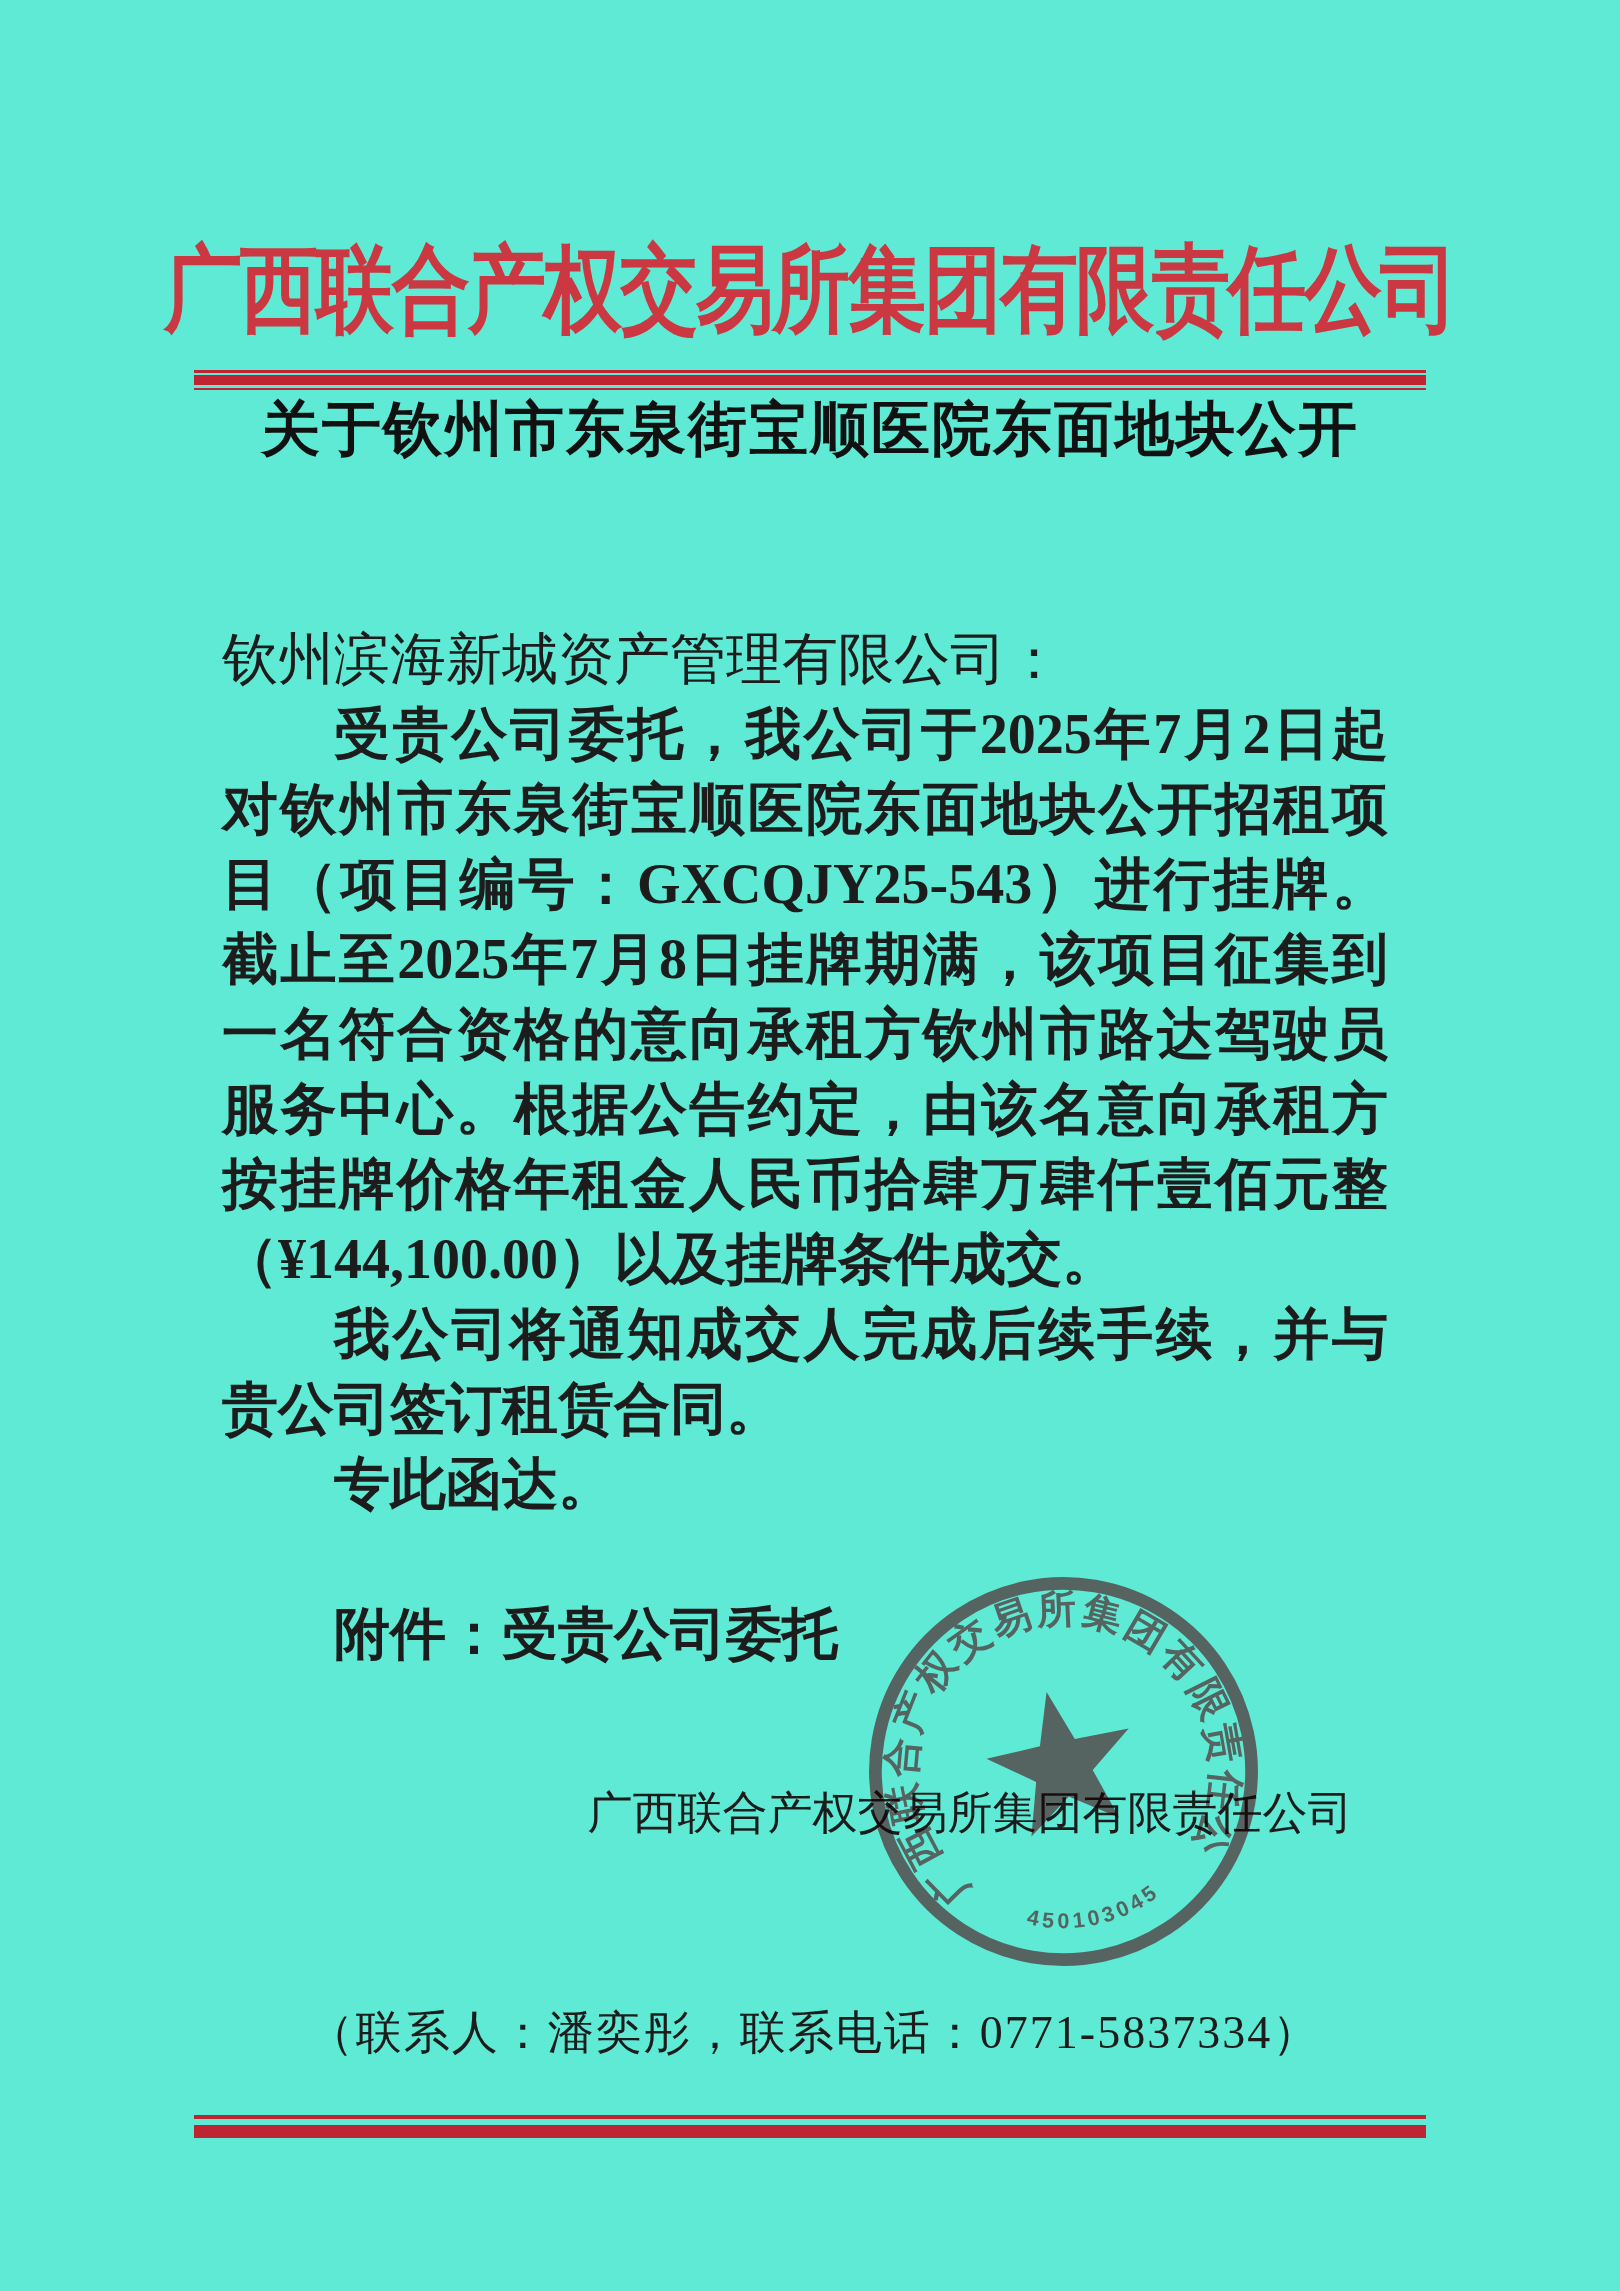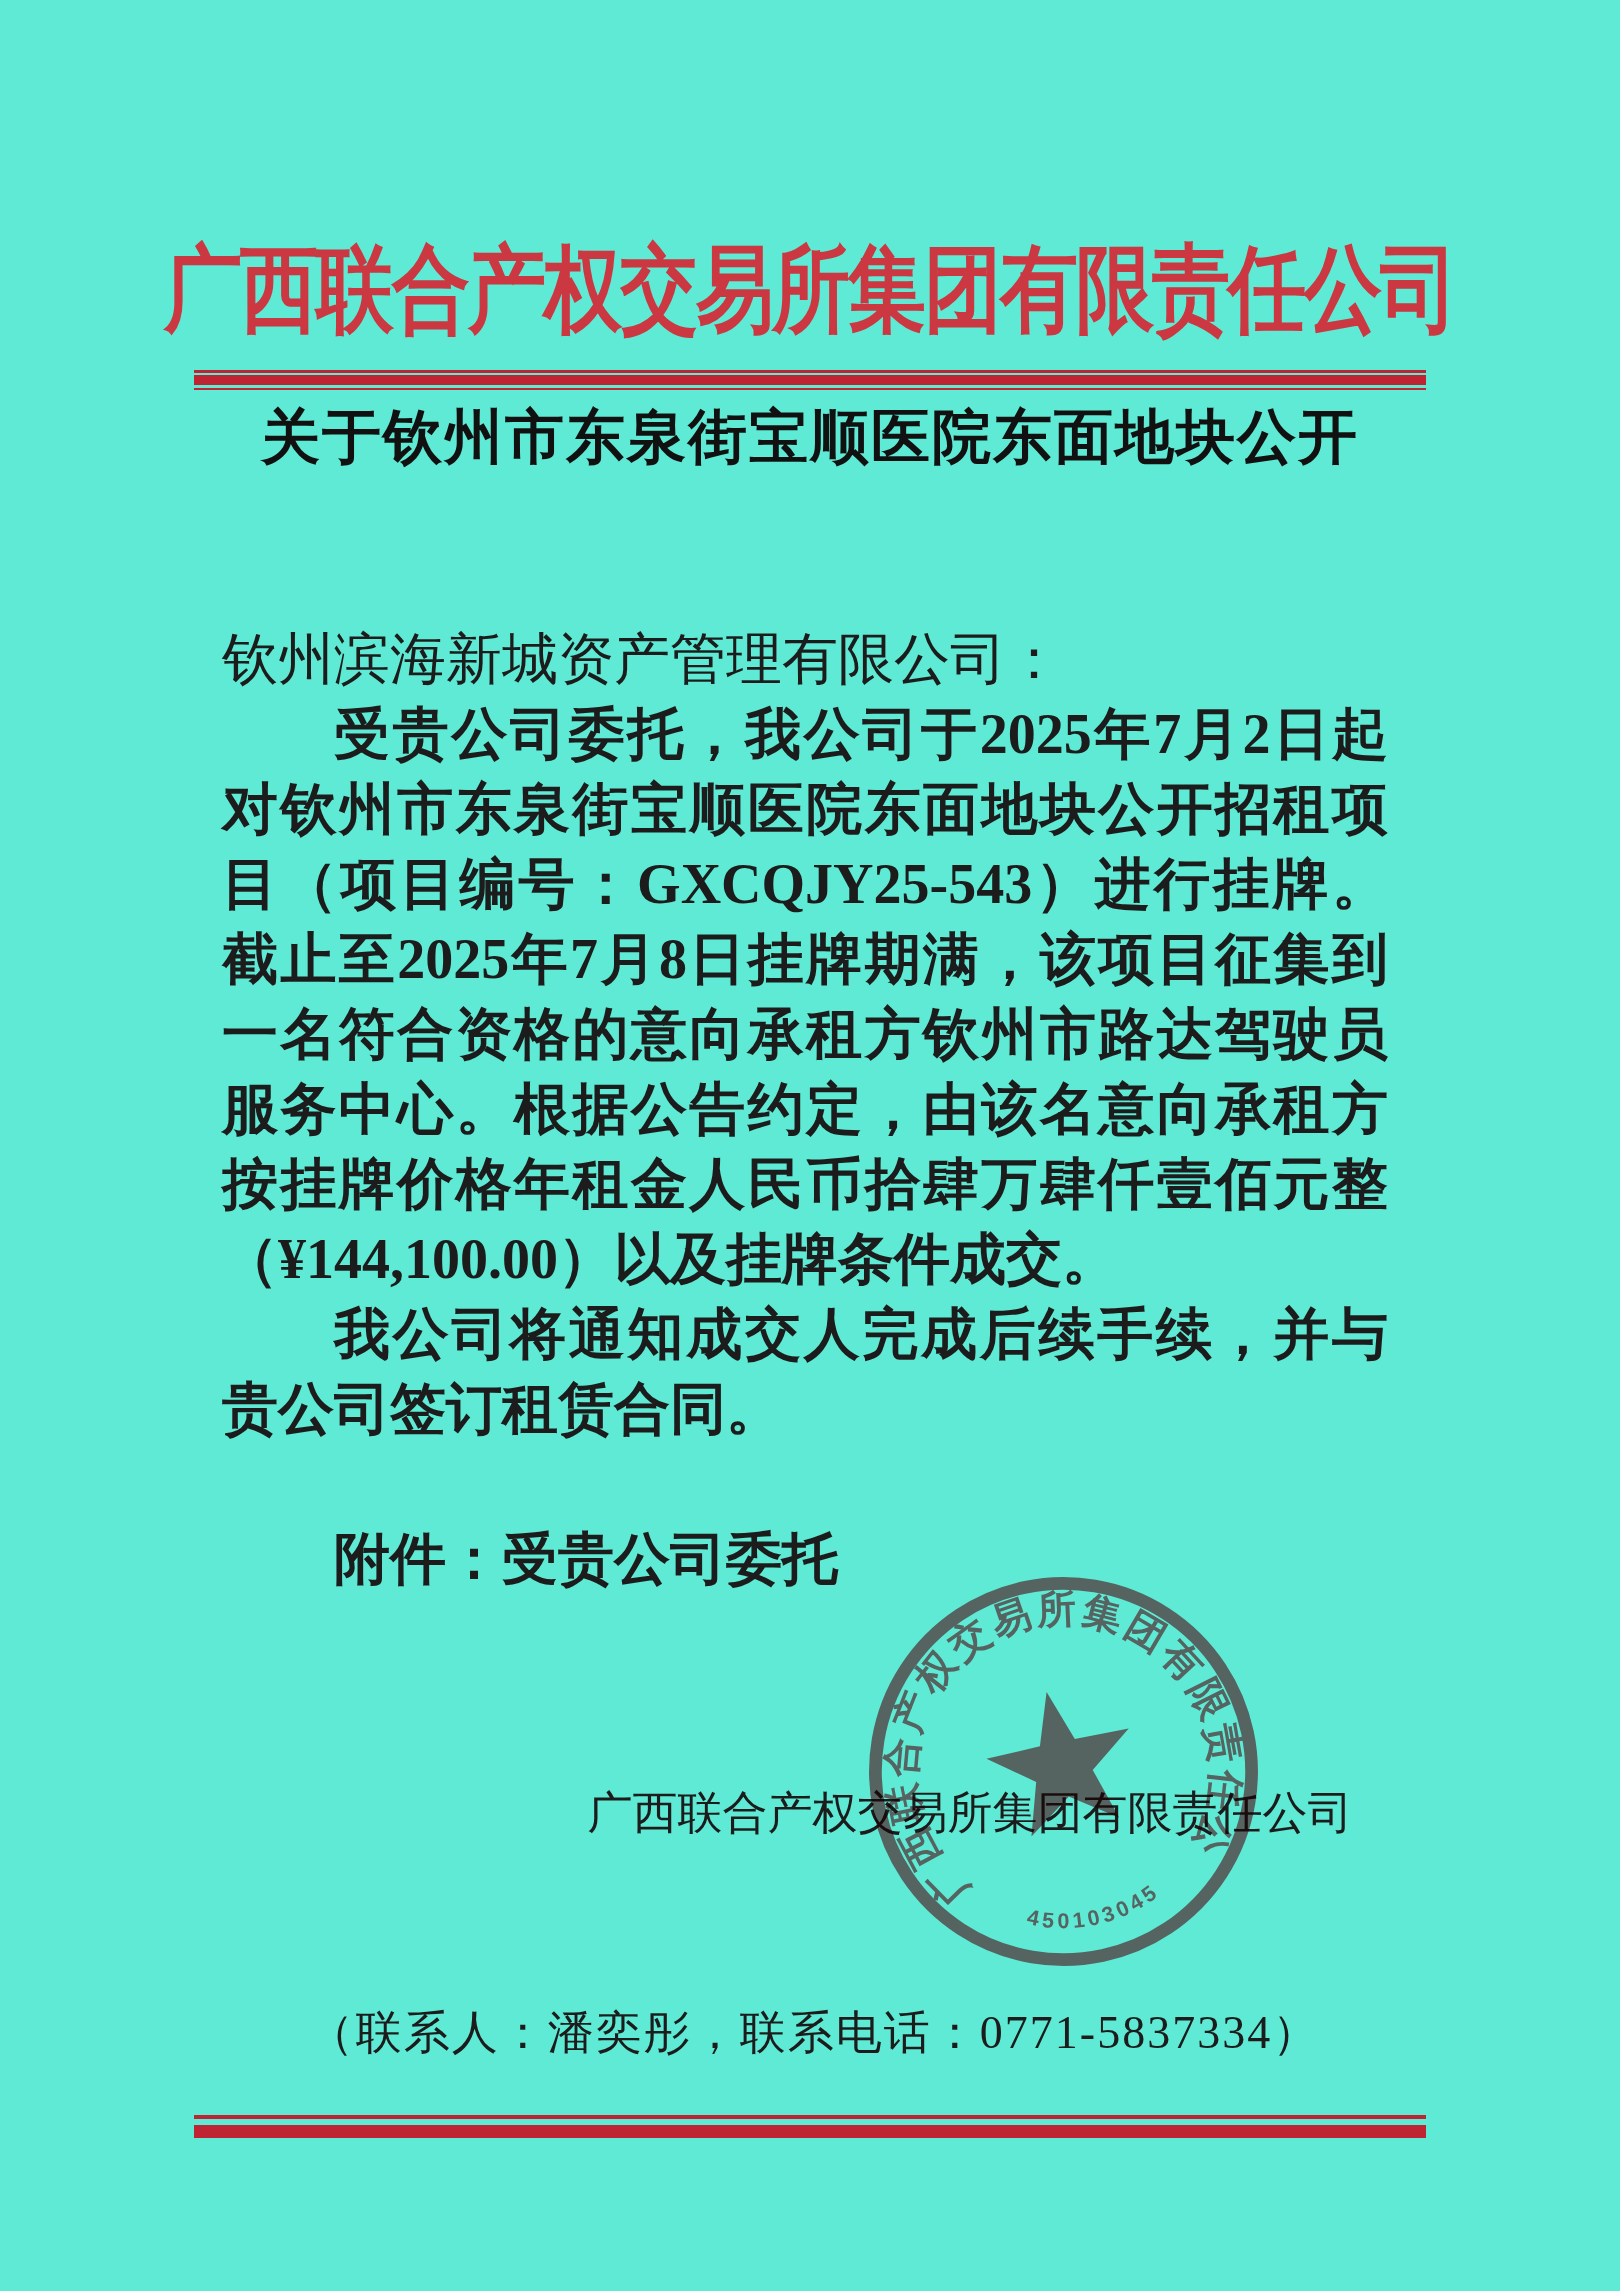--- a/index.html
+++ b/index.html
@@ -37,21 +37,21 @@
   .rule-top .b2 { height: 9.8px; margin-bottom: 2.9px; }
   .rule-top .b3 { height: 2.9px; }
   .rule-bottom { top: 2115px; }
   .rule-bottom .b1 { height: 3.9px; margin-bottom: 5.9px; }
   .rule-bottom .b2 { height: 13.7px; }
 
   
   .doc-title {
     position: absolute;
     top: 378px; left: 0; right: 0;
-    margin: 12px;
+    margin: 4px;
     text-align: center;
     font-size: 59px;
     font-weight: 700;
     letter-spacing: 2px;
     line-height: 94px;
     color: #111111;
   }
 
   
   .body-text {
@@ -117,20 +117,21 @@
   </div>
 
   <h1 class="doc-title">
     <div>关于钦州市东泉街宝顺医院东面地块公开</div>
   </h1>
 
   <div class="body-text">
     <p>钦州滨海新城资产管理有限公司：</p>
     <p class="indent">受贵公司委托，我公司于2025年7月2日起对钦州市东泉街宝顺医院东面地块公开招租项目（项目编号：GXCQJY25-543）进行挂牌。截止至2025年7月8日挂牌期满，该项目征集到一名符合资格的意向承租方钦州市路达驾驶员服务中心。根据公告约定，由该名意向承租方按挂牌价格年租金人民币拾肆万肆仟壹佰元整（¥144,100.00）以及挂牌条件成交。</p>
     <p class="indent">我公司将通知成交人完成后续手续，并与贵公司签订租赁合同。</p>
+    <p class="indent">专此函达。</p>
     <p class="indent attachment-line">附件：受贵公司委托</p>
   </div>
 
   <div class="signature">
     <div>广西联合产权交易所集团有限责任公司</div>
   </div>
 
   <svg class="seal" viewBox="0 0 440 440" xmlns="http://www.w3.org/2000/svg">
     <g transform="rotate(-12 220 220)">
       <circle class="ink" cx="220" cy="220" r="192" stroke-width="13"></circle>

